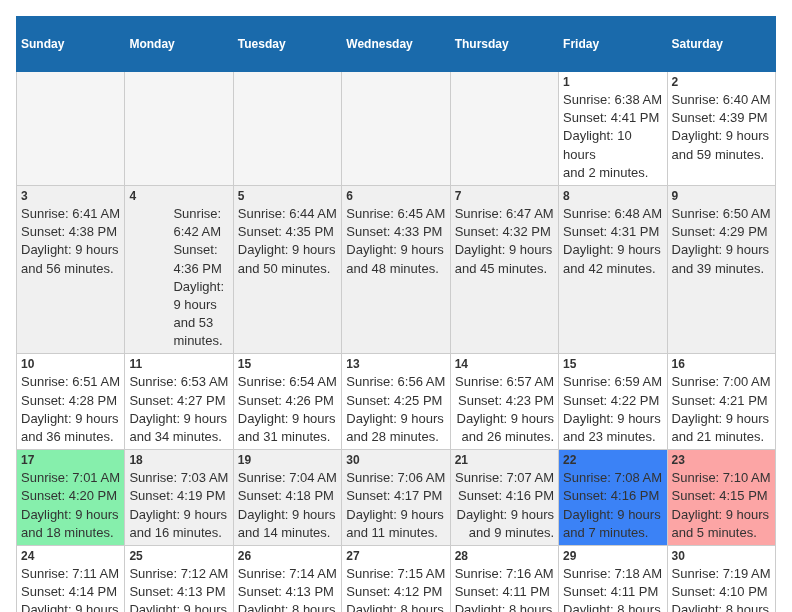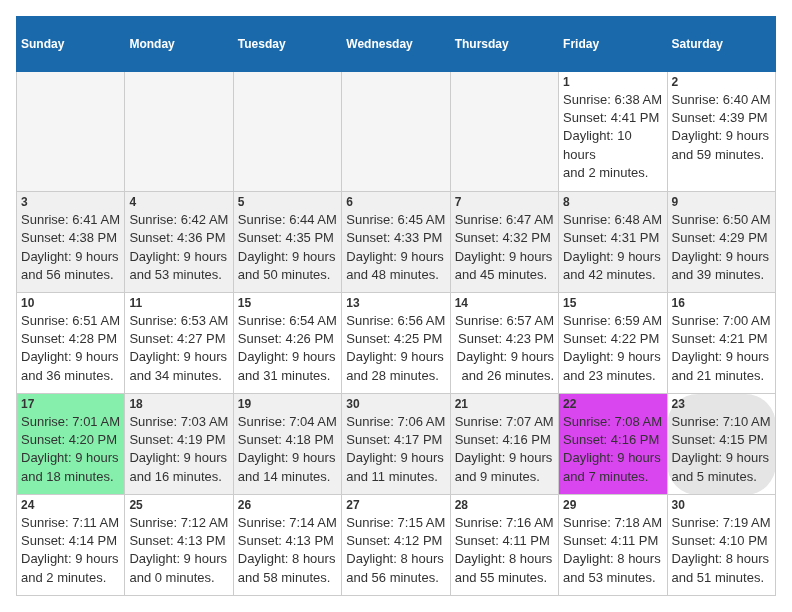--- a/index.html
+++ b/index.html
@@ -139,21 +139,21 @@
         <tr>
           <td class="alt-row" style="background: rgb(240, 240, 240);">
             <span class="day-num">3</span>
             <div class="day-detail" style="white-space: pre-line;">Sunrise: 6:41 AM
 Sunset: 4:38 PM
 Daylight: 9 hours
 and 56 minutes.</div>
           </td>
           <td class="alt-row" style="background: rgb(240, 240, 240);">
             <span class="day-num">4</span>
-            <div class="day-detail" style="white-space: pre-line;">Sunrise: 6:42 AM
+            <div class="day-detail" style="white-space: pre-line; margin-left: 44px;">Sunrise: 6:42 AM
 Sunset: 4:36 PM
 Daylight: 9 hours
 and 53 minutes.</div>
           </td>
           <td class="alt-row" style="background: rgb(240, 240, 240);">
             <span class="day-num">5</span>
             <div class="day-detail" style="white-space: pre-line;">Sunrise: 6:44 AM
 Sunset: 4:35 PM
 Daylight: 9 hours
 and 50 minutes.</div>
@@ -262,33 +262,33 @@
           </td>
           <td class="alt-row" style="background: rgb(240, 240, 240);">
             <span class="day-num">30</span>
             <div class="day-detail" style="white-space: pre-line;">Sunrise: 7:06 AM
 Sunset: 4:17 PM
 Daylight: 9 hours
 and 11 minutes.</div>
           </td>
           <td class="alt-row" style="background: rgb(240, 240, 240);">
             <span class="day-num">21</span>
-            <div class="day-detail" style="white-space: pre-line;">Sunrise: 7:07 AM
+            <div class="day-detail" style="white-space: pre-line; text-align: right;">Sunrise: 7:07 AM
 Sunset: 4:16 PM
 Daylight: 9 hours
 and 9 minutes.</div>
           </td>
-          <td class="alt-row" style="background: #d946ef;">
+          <td class="alt-row" style="background: #3b82f6;">
             <span class="day-num">22</span>
             <div class="day-detail" style="white-space: pre-line;">Sunrise: 7:08 AM
 Sunset: 4:16 PM
 Daylight: 9 hours
 and 7 minutes.</div>
           </td>
-          <td class="alt-row" style="background: #e5e5e5; border-radius: 31px;">
+          <td class="alt-row" style="background: #fca5a5;">
             <span class="day-num">23</span>
             <div class="day-detail" style="white-space: pre-line;">Sunrise: 7:10 AM
 Sunset: 4:15 PM
 Daylight: 9 hours
 and 5 minutes.</div>
           </td>
         </tr>
         <tr>
           <td>
             <span class="day-num">24</span>

